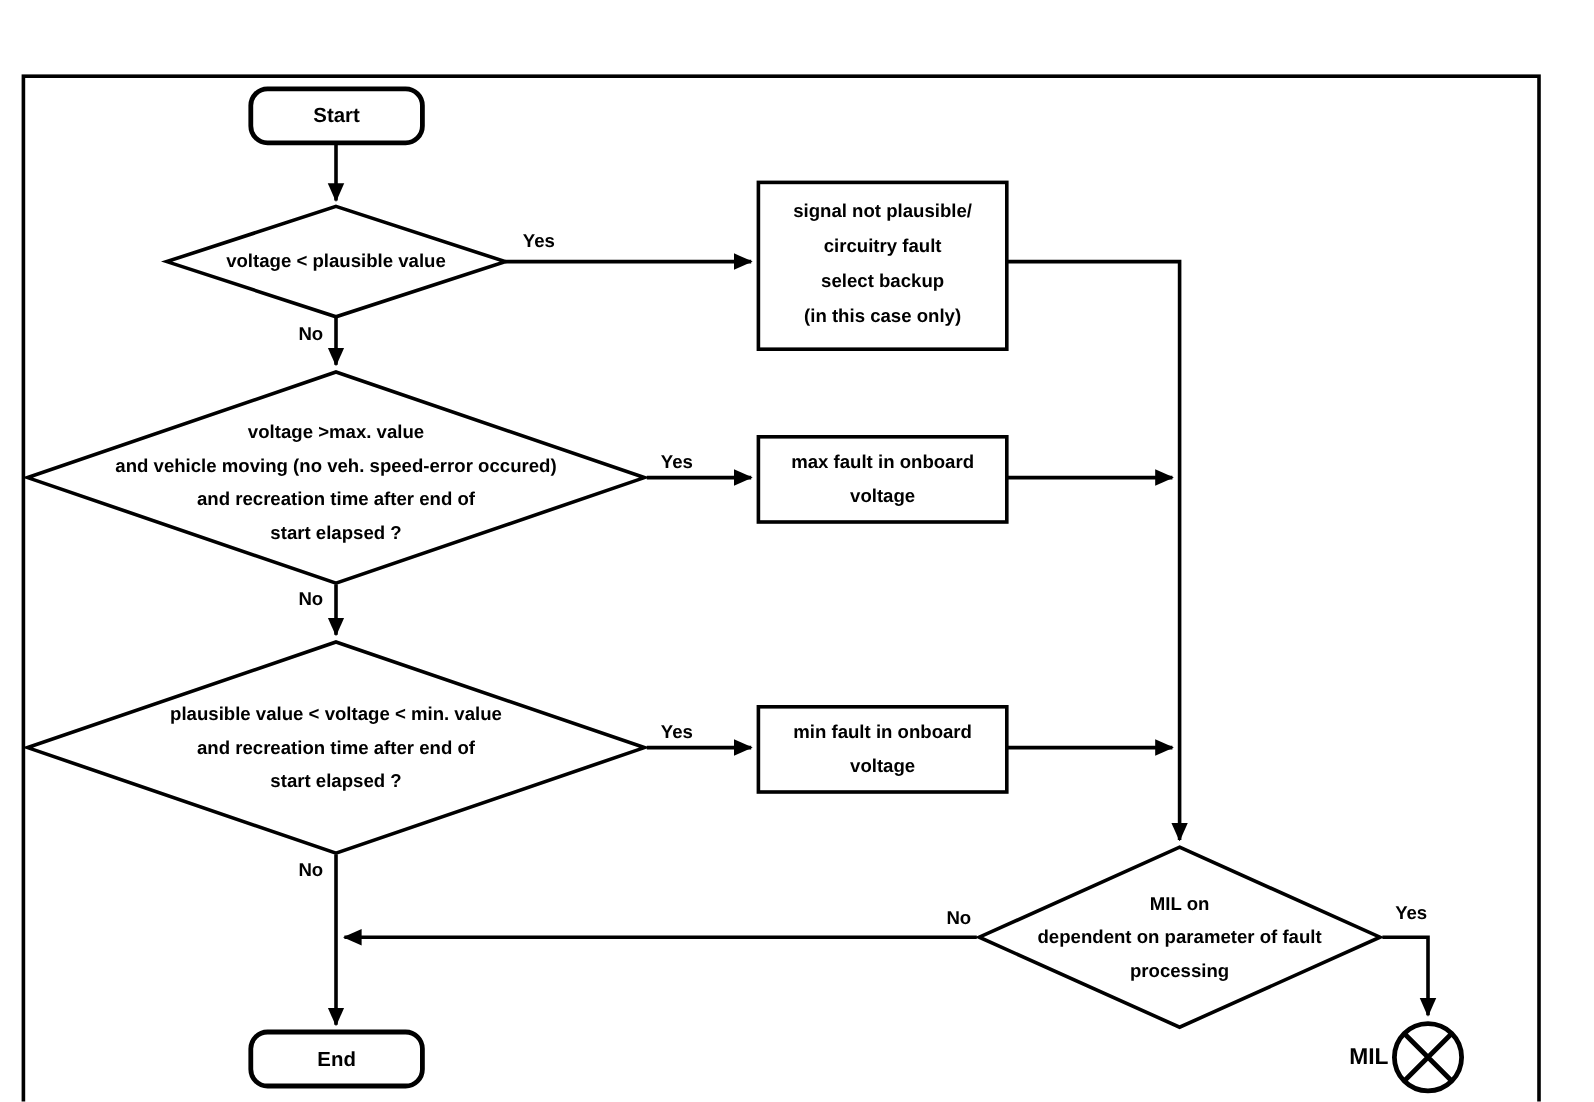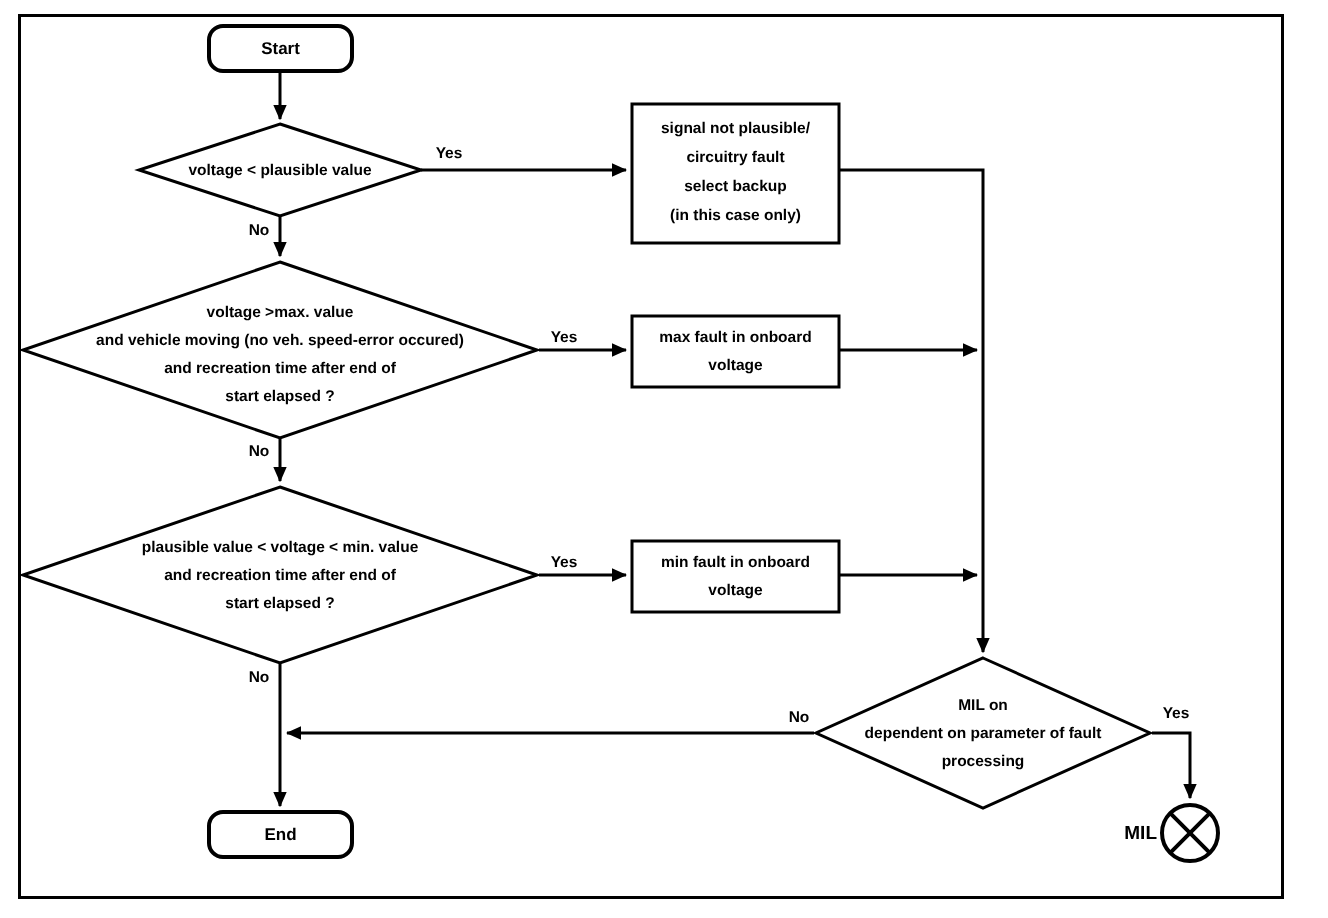--- a/index.html
+++ b/index.html
@@ -12,20 +12,21 @@
     width: 1328px;
     height: 918px;
     font-family: "Liberation Sans", sans-serif;
     overflow: hidden;
   }
   #flowchart-root {
     position: relative;
     width: 1328px;
     height: 748px;
     background: #ffffff;
+    margin-top: 48px;
   }
   svg.diagram {
     display: block;
     width: 1328px;
     height: 918px;
   }
   .shape-stroke {
     fill: #ffffff;
     stroke: #000000;
     stroke-width: 3;

